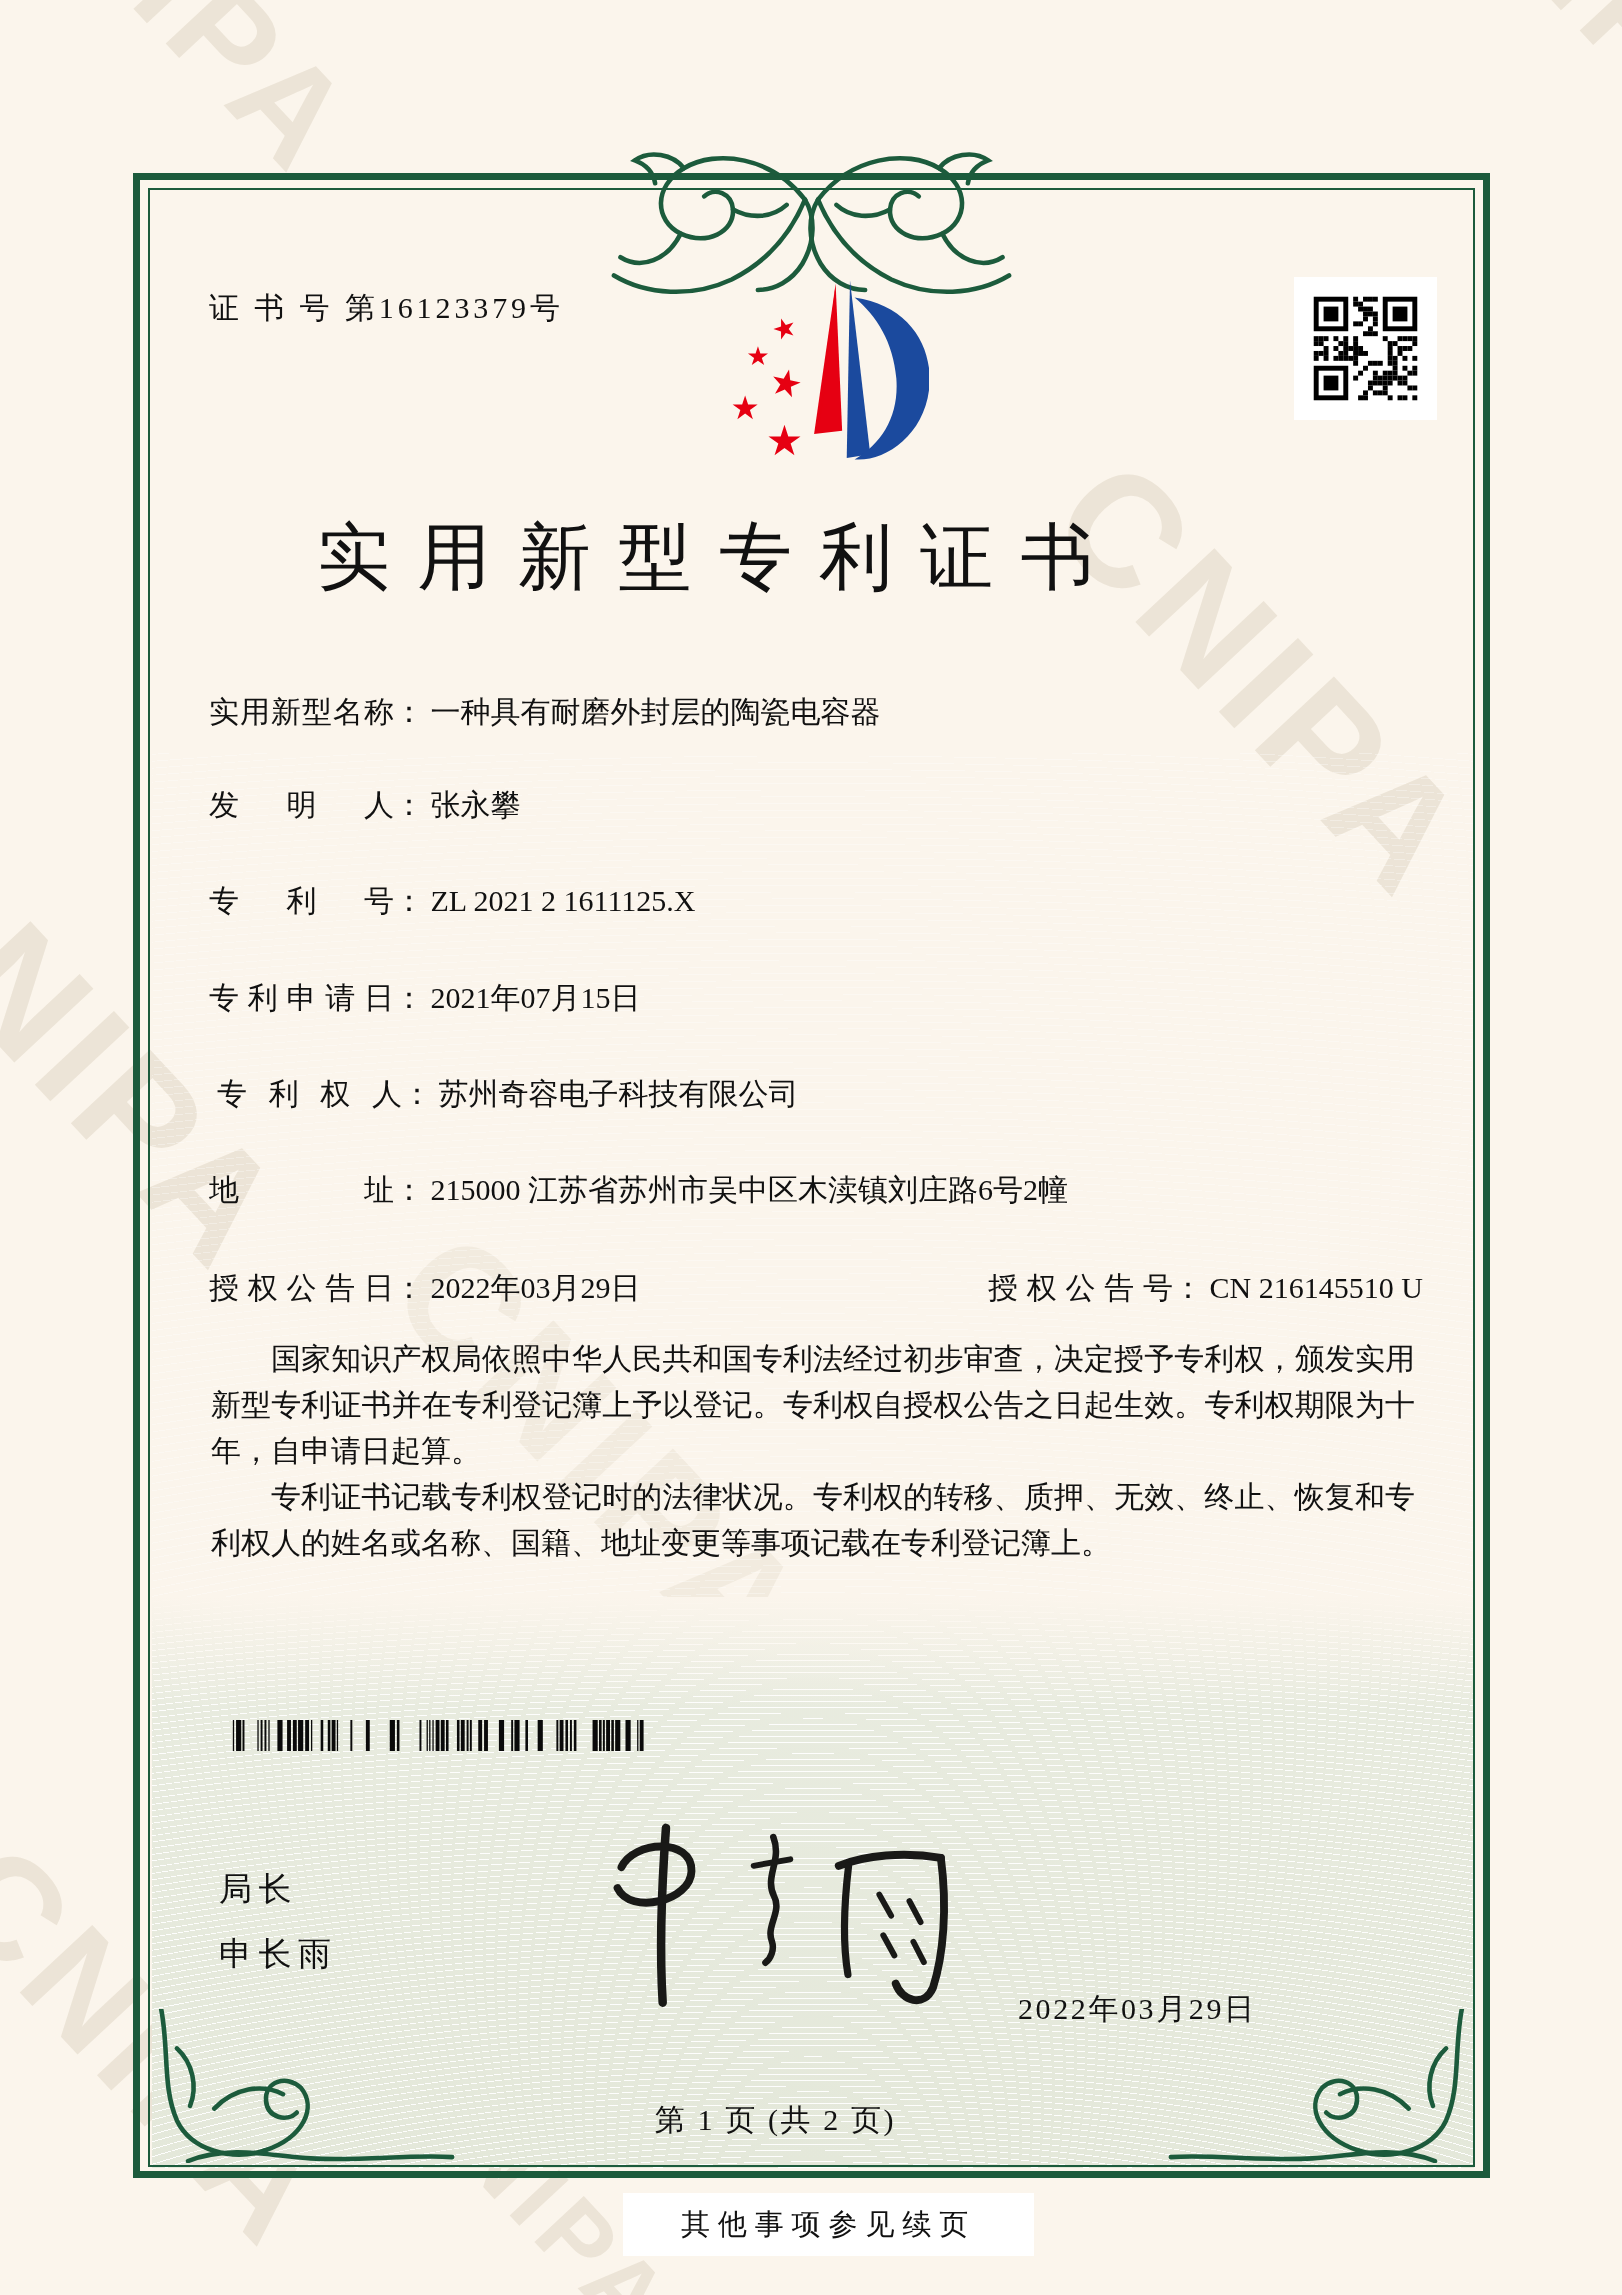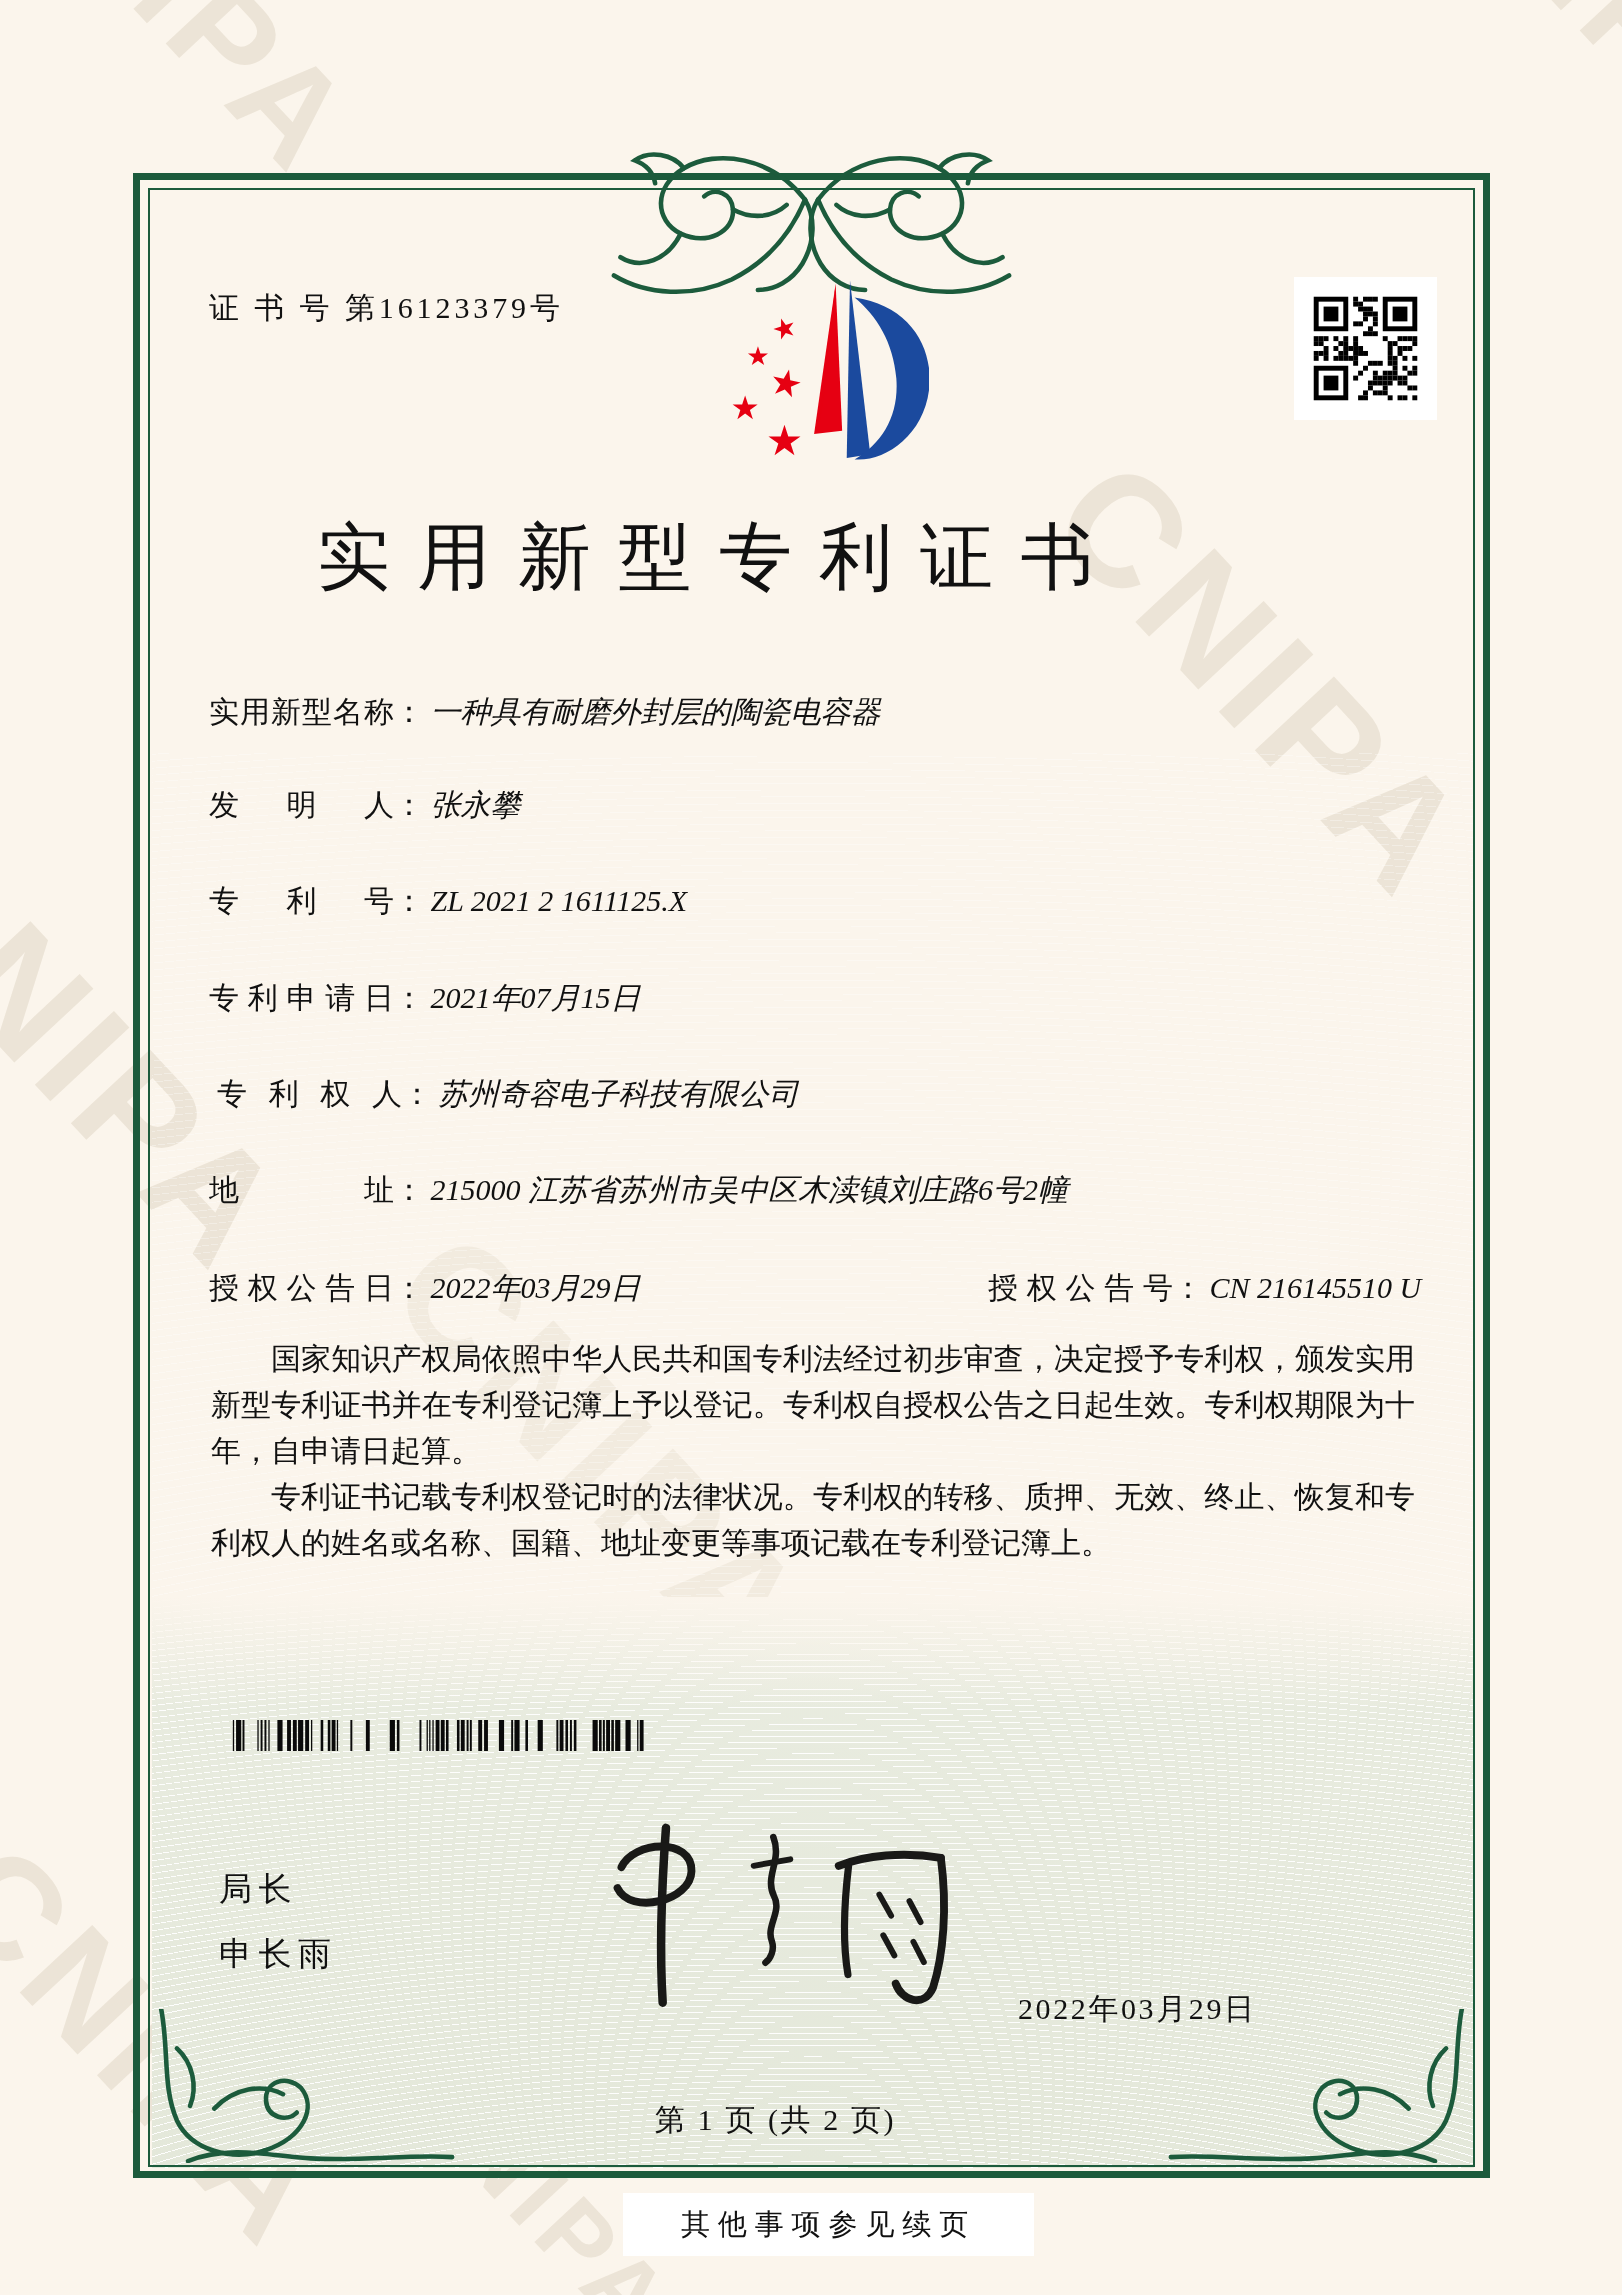--- a/index.html
+++ b/index.html
@@ -36,21 +36,21 @@
   .cert-no{position:absolute;left:209px;top:288px;font-size:30px;letter-spacing:3.9px;}
   .emblem{position:absolute;left:707px;top:267px;}
   .qr{position:absolute;left:1294px;top:277px;width:143px;height:143px;background:#fff;}
   .title{position:absolute;left:0;width:1413px;top:509px;text-align:center;
          font-size:73px;letter-spacing:27.5px;padding-left:25px;box-sizing:border-box;}
 
   
   .field{position:absolute;left:209px;font-size:30px;white-space:nowrap;}
   .field .lab{display:inline-block;width:185px;text-align:justify;text-align-last:justify;
               vertical-align:bottom;}
-  .field .val{margin-left:6.5px;font-style:italic;}
+  .field .val{margin-left:6.5px;}
   .pair2{position:absolute;left:779px;top:0;}
 
   
   .body-text{position:absolute;left:211px;top:1336px;width:1204px;font-size:30px;
              line-height:46px;text-align:justify;}
   .body-text p{margin:0;text-indent:2em;}
 
   
   .barcode{position:absolute;left:230px;top:1720px;}
   .signer-title{position:absolute;left:219px;top:1867px;font-size:33px;letter-spacing:6.5px;}

